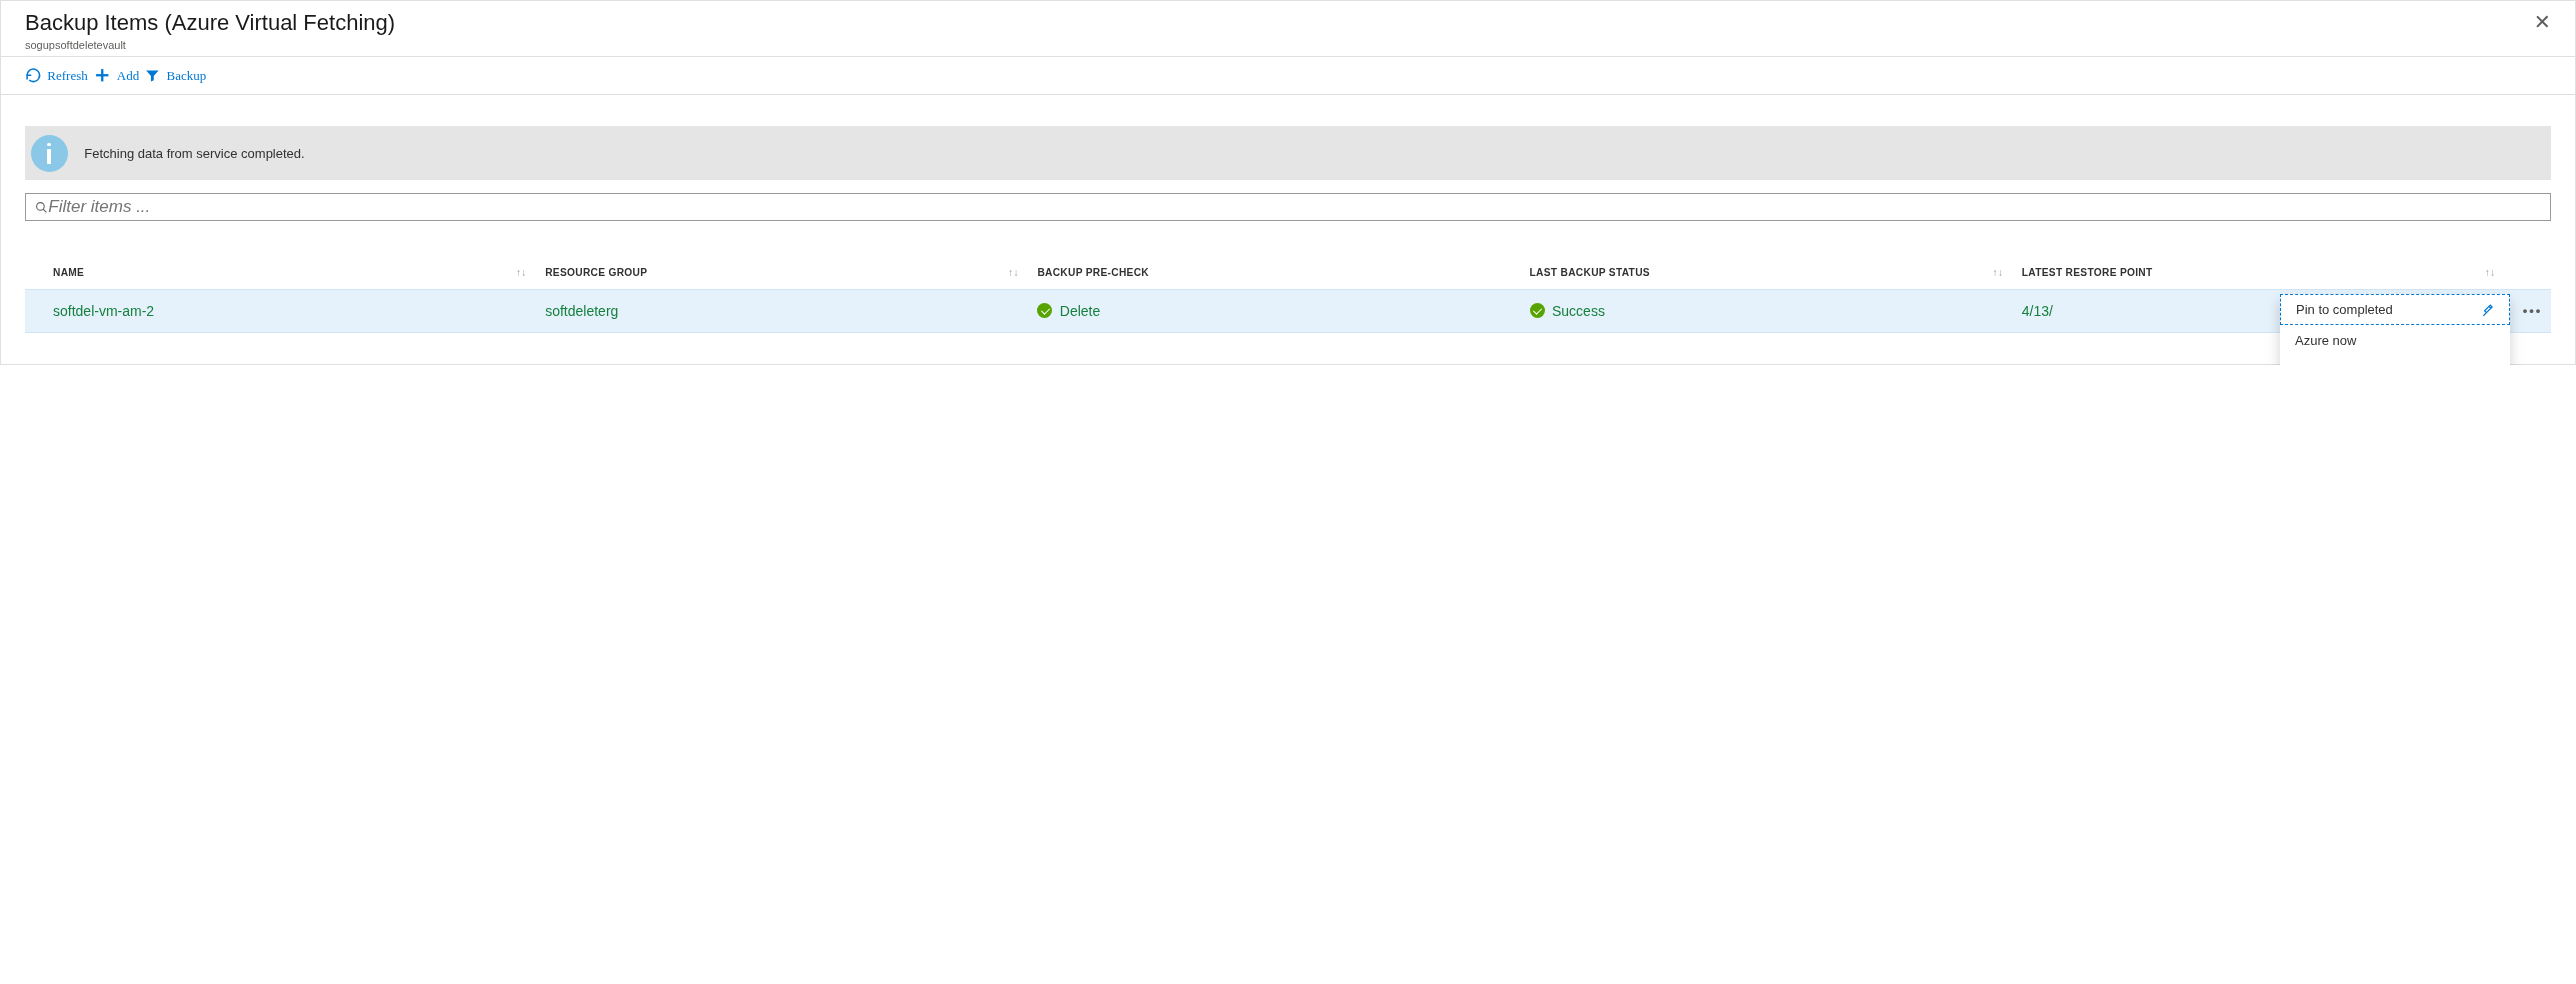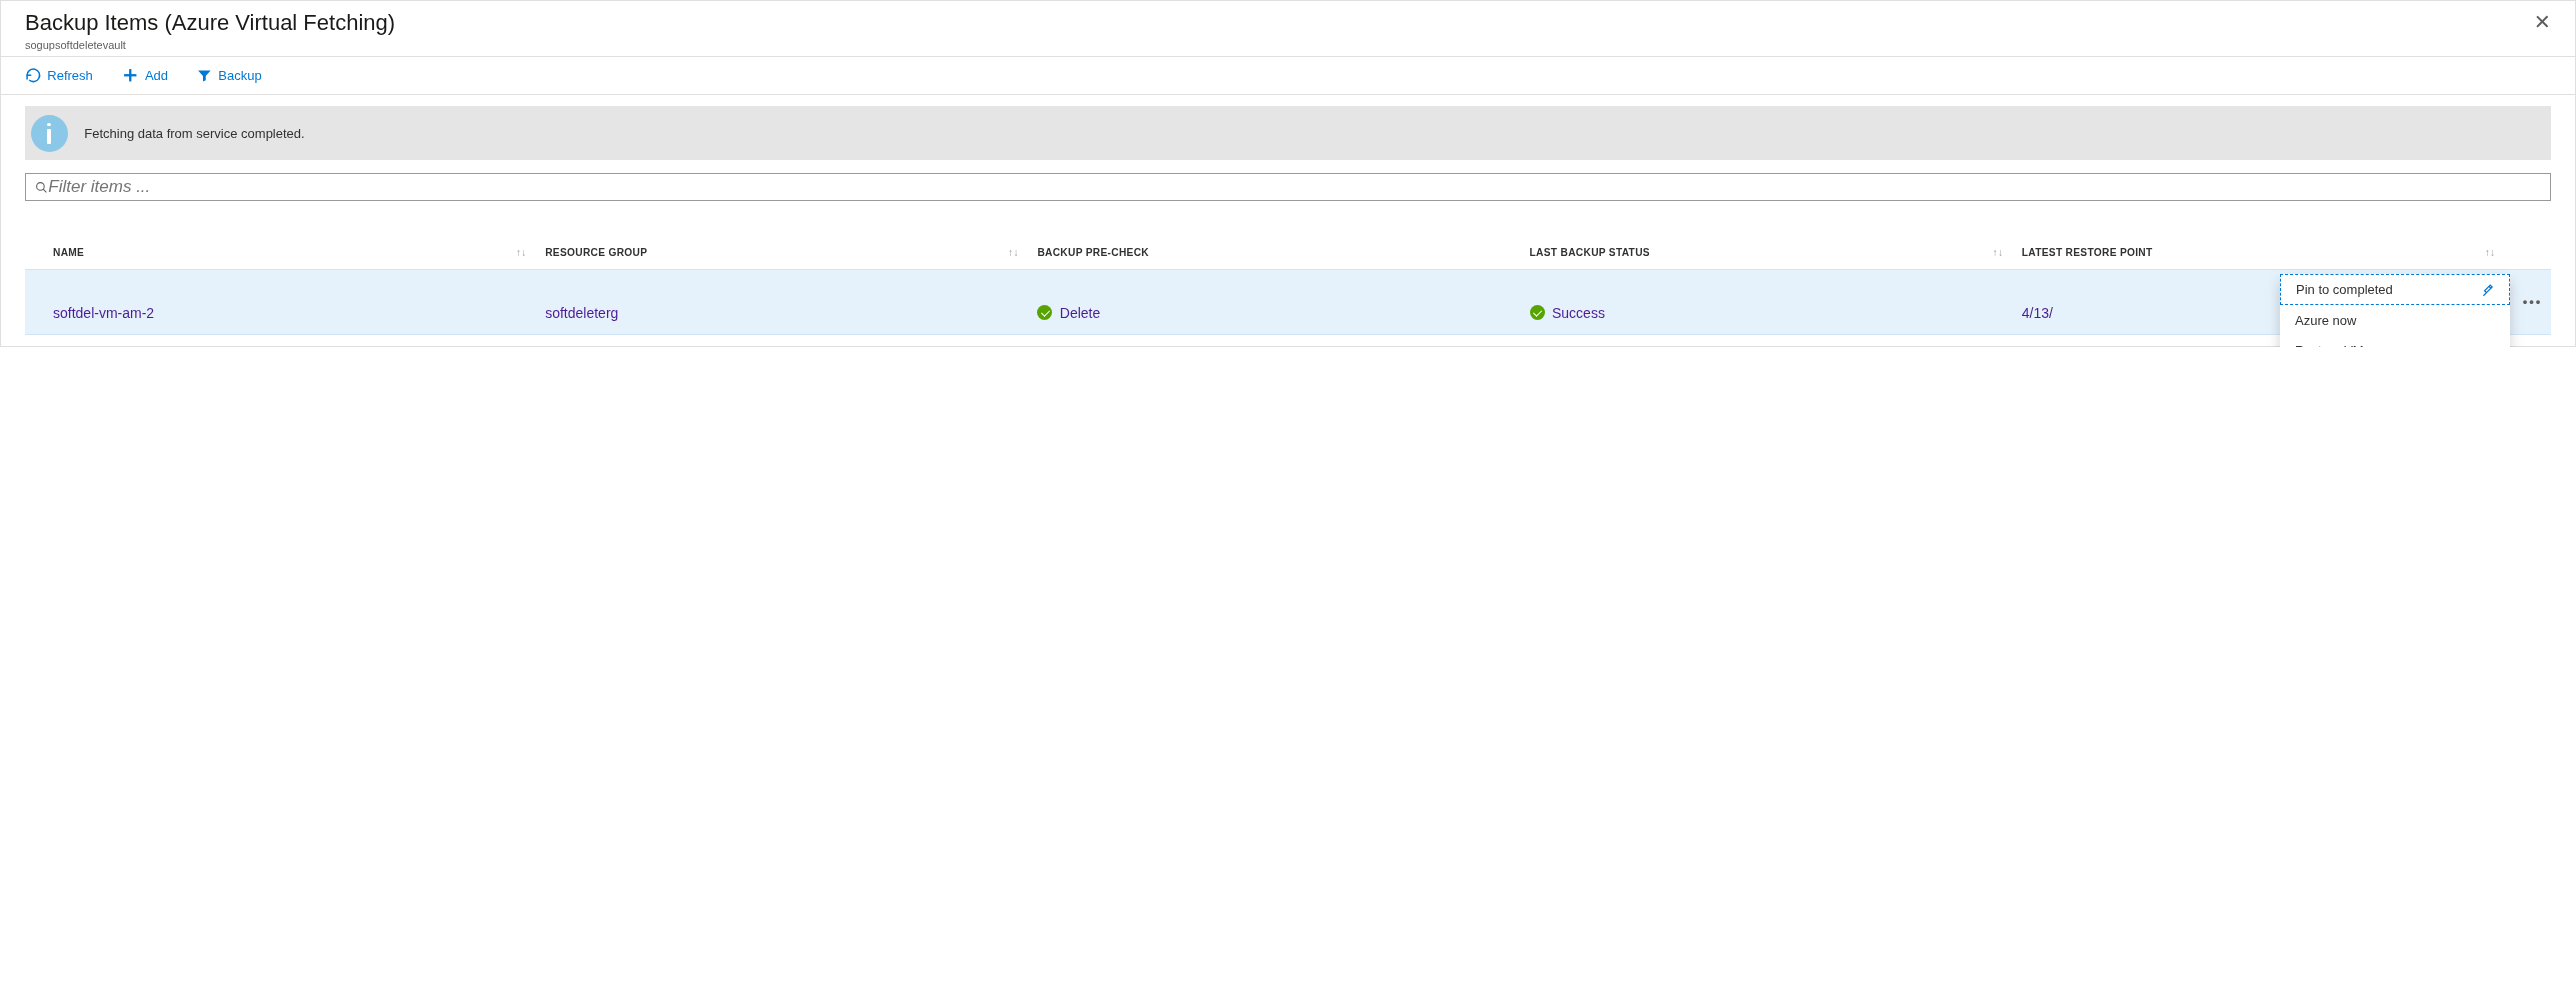--- a/index.html
+++ b/index.html
@@ -37,34 +37,35 @@
     font-size: 20.4px;
     color: #605e5c;
     cursor: pointer;
     line-height: 1;
     padding: 1.9px 5.6px;
     font-weight: 300;
   }
   .toolbar {
     display: flex;
     align-items: center;
-    gap: 28px;
+    gap: 5px;
     padding: 9.3px 24px;
+    font-family: Liberation Serif, serif;
   }
   .toolbar-btn {
     display: flex;
     align-items: center;
     gap: 5.6px;
     color: #0078d4;
     cursor: pointer;
     font-size: 13px;
   }
   .toolbar-btn svg { flex-shrink: 0; }
   .content {
-    padding: 11px 24px;
+    padding: 31px 24px;
     border-top: 0.9px solid #e1dfdd;
     position: relative;
   }
   .info-bar {
     background: #e5e5e5;
     display: flex;
     align-items: center;
     gap: 16.7px;
     padding: 0 13px 0 5.6px;
     height: 54px;
@@ -122,21 +123,21 @@
     margin-top: 29px;
   }
   .sort-icon { color: #a19f9d; font-size: 10.2px; }
   .trow {
     background: #e5f1fb;
     border-top: 0.9px solid #d0e5f5;
     border-bottom: 0.9px solid #d0e5f5;
     padding: 13px 0 13px 28px;
     position: relative;
   }
-  .td { font-size: 14px; color: #4c1d95; display:flex; align-items:center; gap:7.4px;margin-top:22px; }
+  .td { font-size: 14px; color: #15803d; display:flex; align-items:center; gap:7.4px; }
   .check-circle {
     width: 15px; height: 15px; background: #57a300; border-radius: 50%;
     display: inline-flex; align-items: center; justify-content: center;
   }
   .check-circle::after {
     content: "";
     width: 3.7px; height: 7.4px;
     border: solid #fff;
     border-width: 0 1.9px 1.9px 0;
     transform: rotate(45deg);

